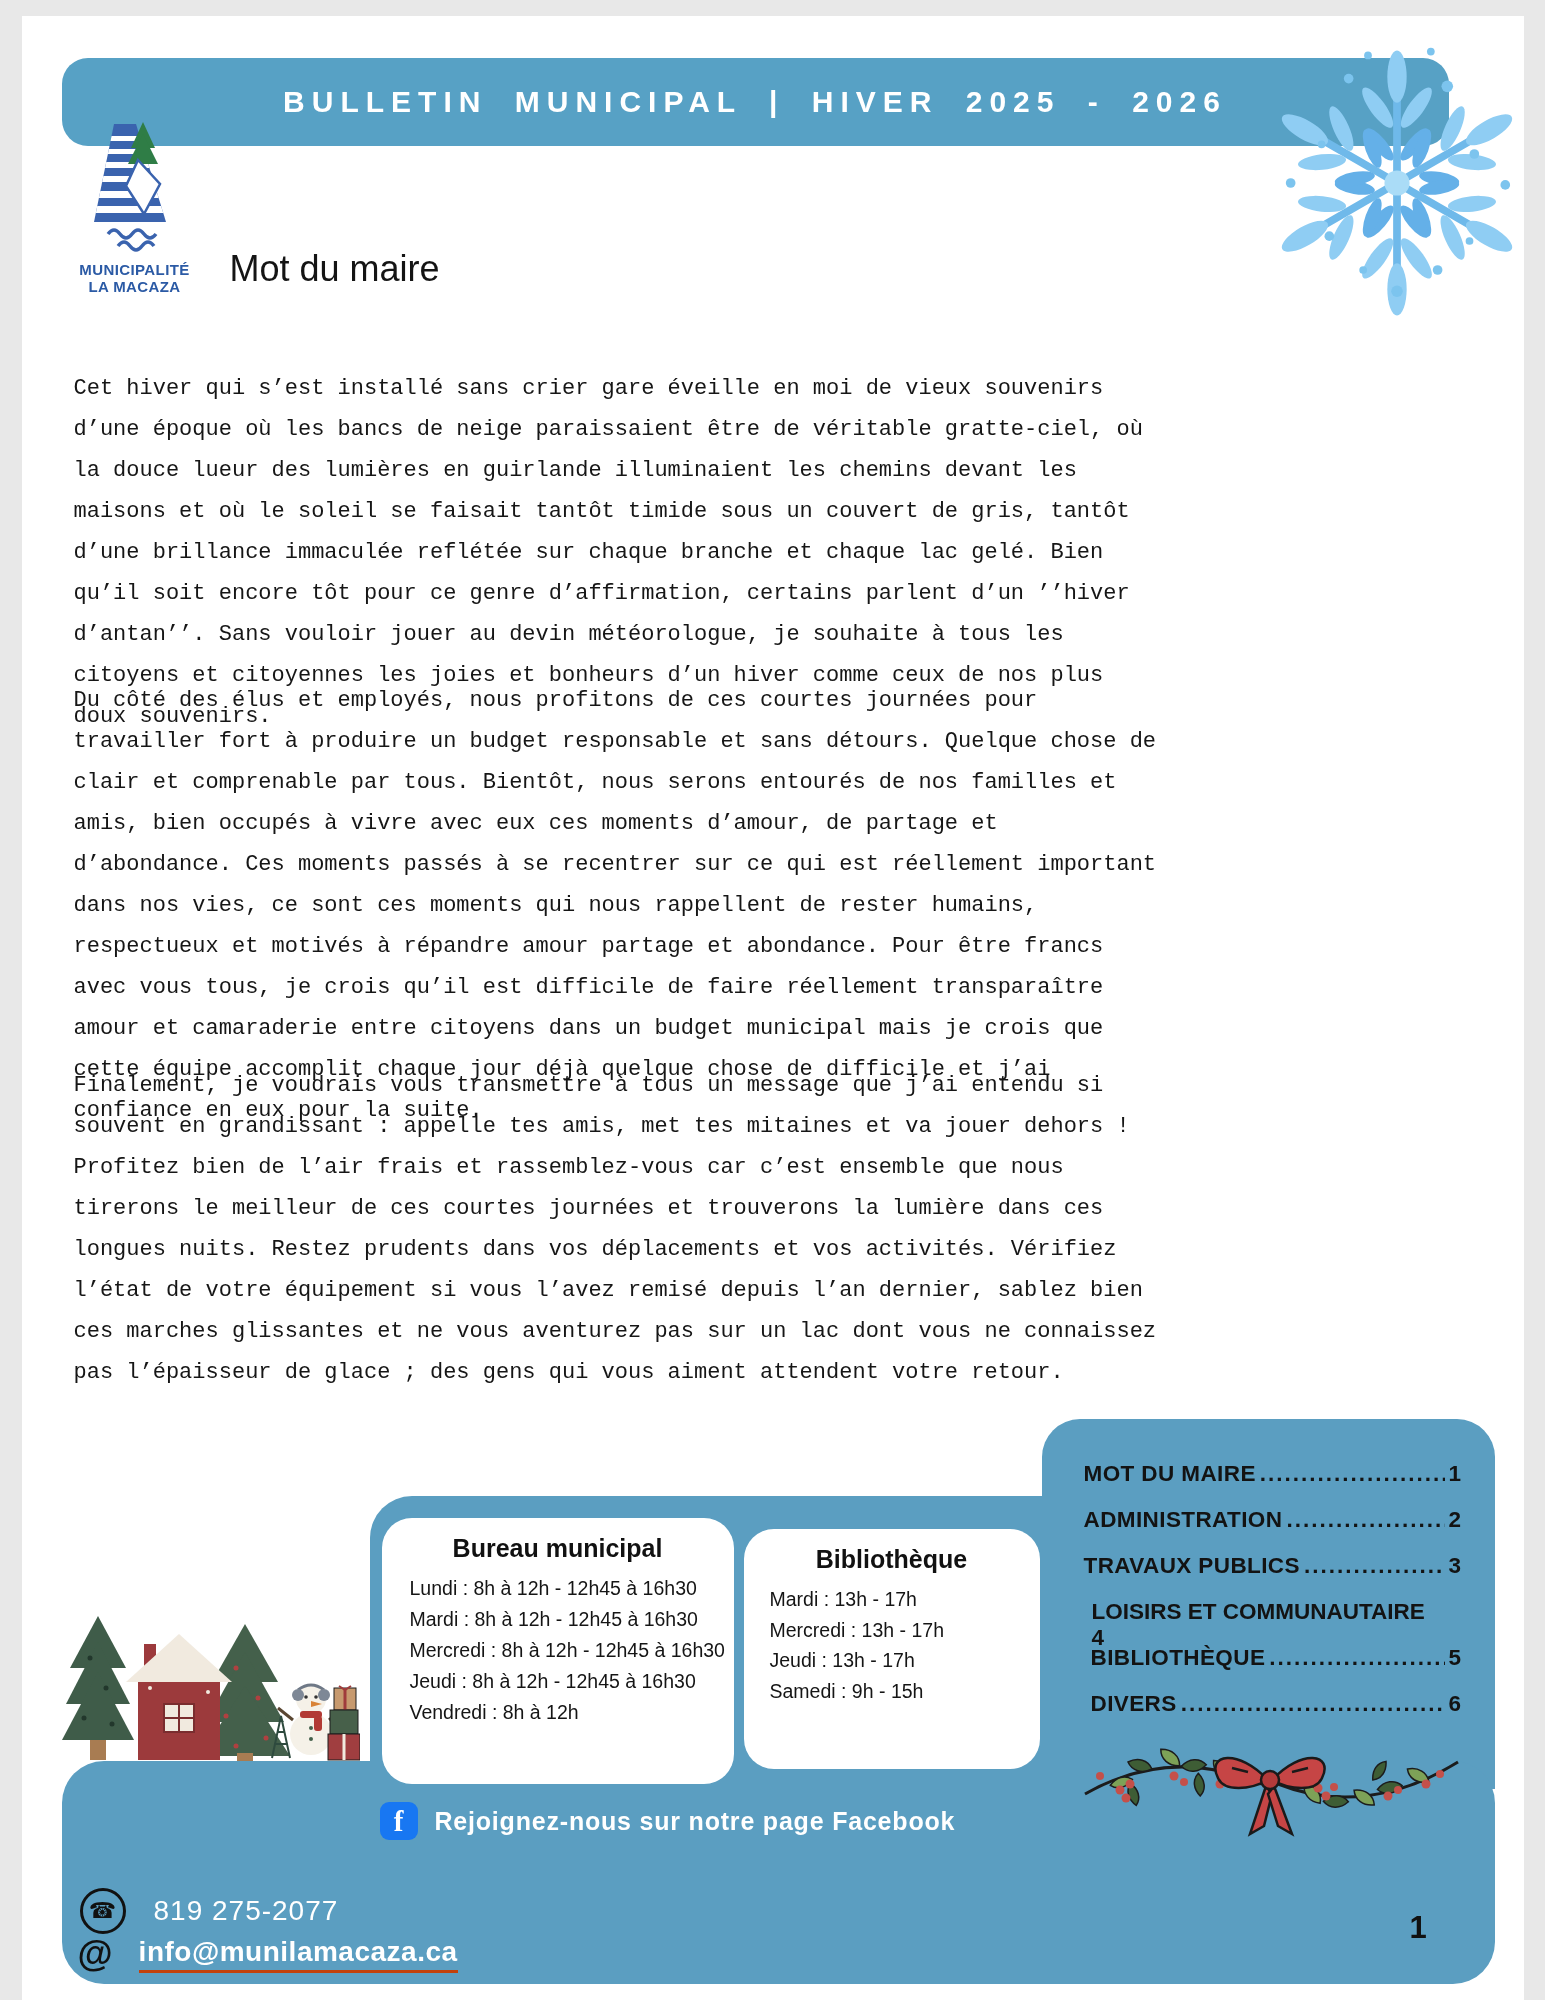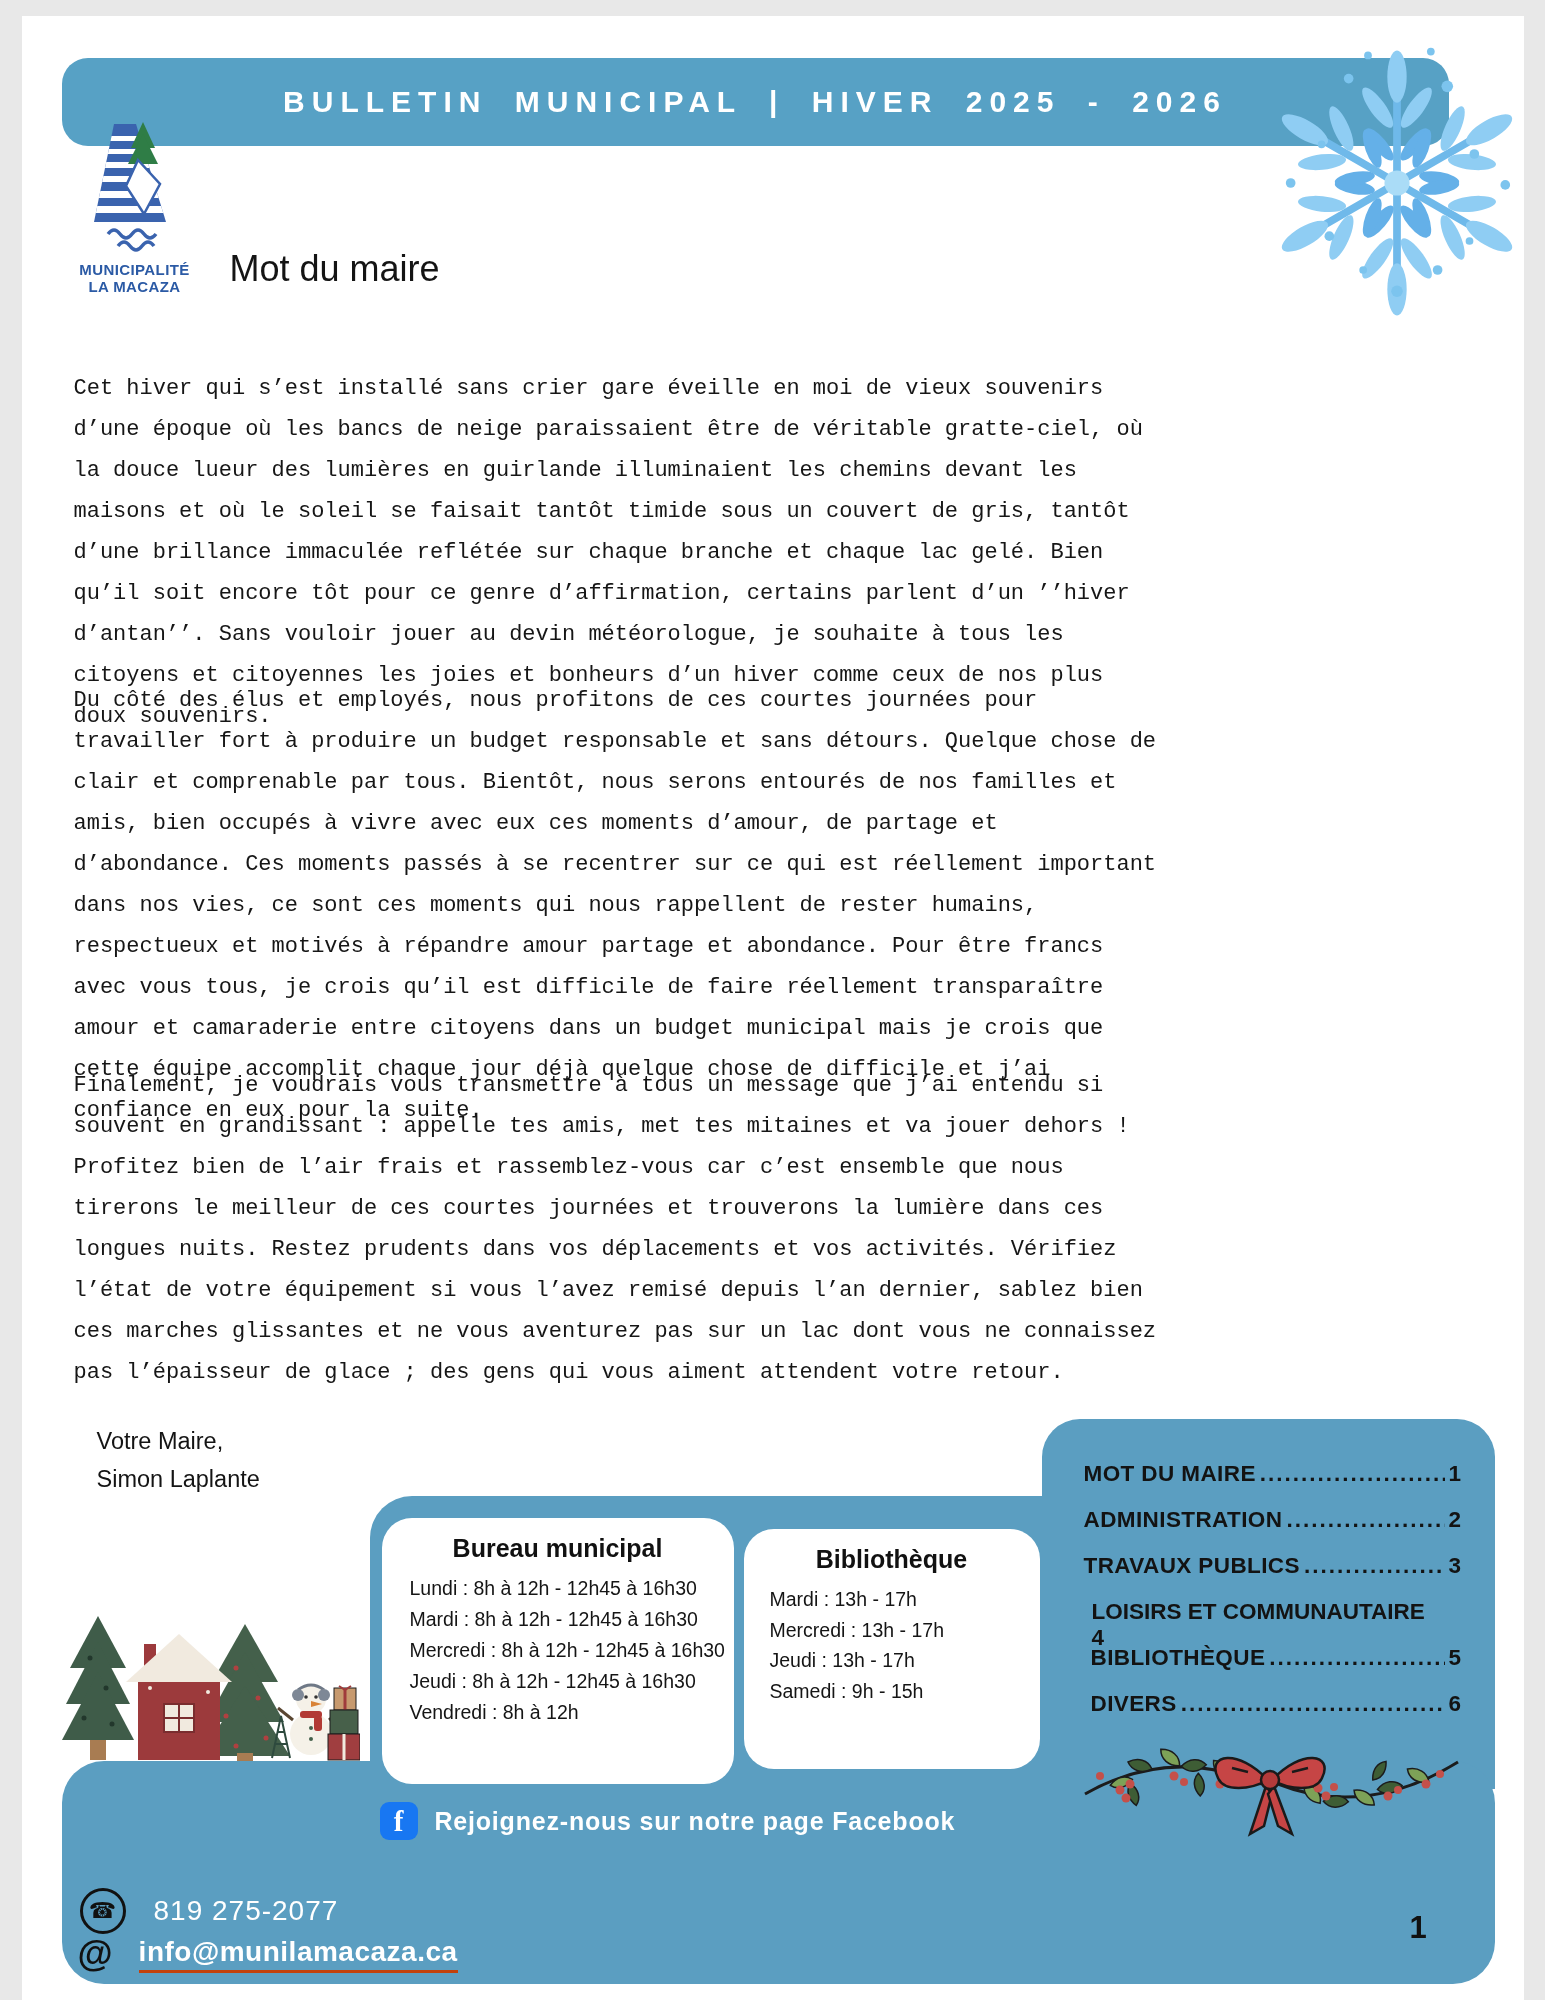--- a/index.html
+++ b/index.html
@@ -165,24 +165,20 @@
       <div>MUNICIPALITÉ</div>
       <div>LA MACAZA</div>
     </div>
   </div>
 
   <h1 class="mdm">Mot du maire</h1>
   <p class="para p1">Cet hiver qui s’est installé sans crier gare éveille en moi de vieux souvenirs d’une époque où les bancs de neige paraissaient être de véritable gratte-ciel, où la douce lueur des lumières en guirlande illuminaient les chemins devant les maisons et où le soleil se faisait tantôt timide sous un couvert de gris, tantôt d’une brillance immaculée reflétée sur chaque branche et chaque lac gelé. Bien qu’il soit encore tôt pour ce genre d’affirmation, certains parlent d’un ’’hiver d’antan’’. Sans vouloir jouer au devin météorologue, je souhaite à tous les citoyens et citoyennes les joies et bonheurs d’un hiver comme ceux de nos plus doux souvenirs.</p>
   <p class="para p2">Du côté des élus et employés, nous profitons de ces courtes journées pour travailler fort à produire un budget responsable et sans détours. Quelque chose de clair et comprenable par tous. Bientôt, nous serons entourés de nos familles et amis, bien occupés à vivre avec eux ces moments d’amour, de partage et d’abondance. Ces moments passés à se recentrer sur ce qui est réellement important dans nos vies, ce sont ces moments qui nous rappellent de rester humains, respectueux et motivés à répandre amour partage et abondance. Pour être francs avec vous tous, je crois qu’il est difficile de faire réellement transparaître amour et camaraderie entre citoyens dans un budget municipal mais je crois que cette équipe accomplit chaque jour déjà quelque chose de difficile et j’ai confiance en eux pour la suite.</p>
   <p class="para p3">Finalement, je voudrais vous transmettre à tous un message que j’ai entendu si souvent en grandissant : appelle tes amis, met tes mitaines et va jouer dehors ! Profitez bien de l’air frais et rassemblez-vous car c’est ensemble que nous tirerons le meilleur de ces courtes journées et trouverons la lumière dans ces longues nuits. Restez prudents dans vos déplacements et vos activités. Vérifiez l’état de votre équipement si vous l’avez remisé depuis l’an dernier, sablez bien ces marches glissantes et ne vous aventurez pas sur un lac dont vous ne connaissez pas l’épaisseur de glace ; des gens qui vous aiment attendent votre retour.</p>
 
-  <div class="sig">
-    <div>Votre Maire,</div>
-    <div>Simon Laplante</div>
-  </div>
 
   <div class="panel panel-center"></div>
   <div class="panel panel-toc"></div>
   <div class="panel panel-footer"></div>
 
   <div class="card card-bureau">
     <h2>Bureau municipal</h2>
     <div class="hline">Lundi : 8h à 12h - 12h45 à 16h30</div>
     <div class="hline">Mardi : 8h à 12h - 12h45 à 16h30</div>
     <div class="hline">Mercredi : 8h à 12h - 12h45 à 16h30</div>

